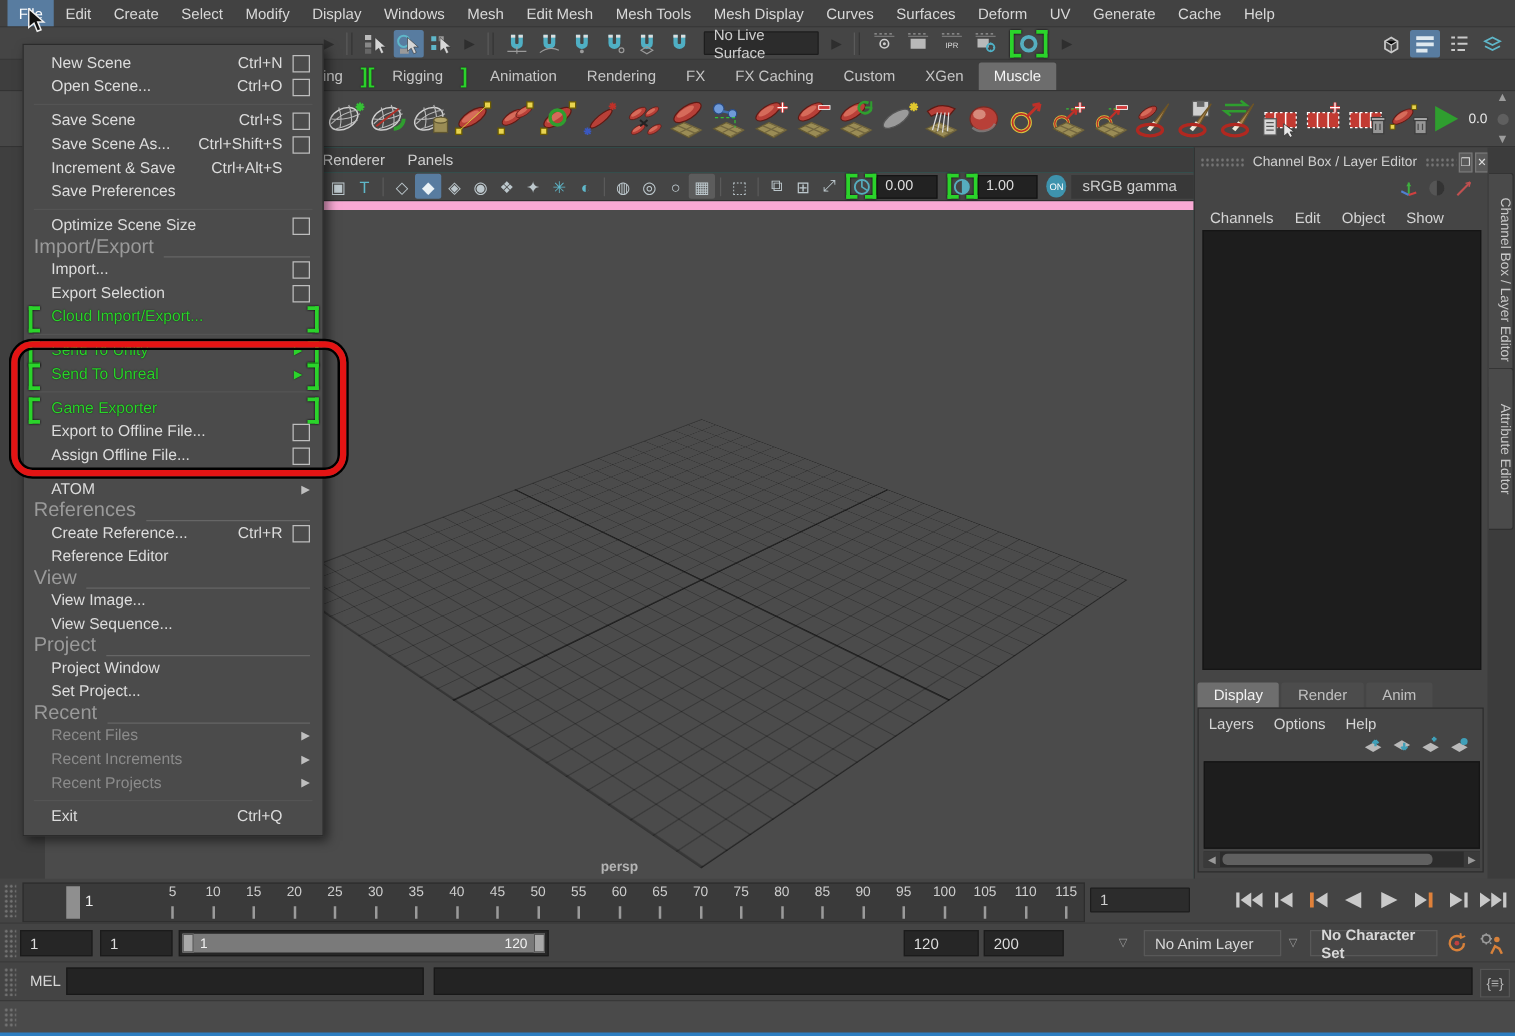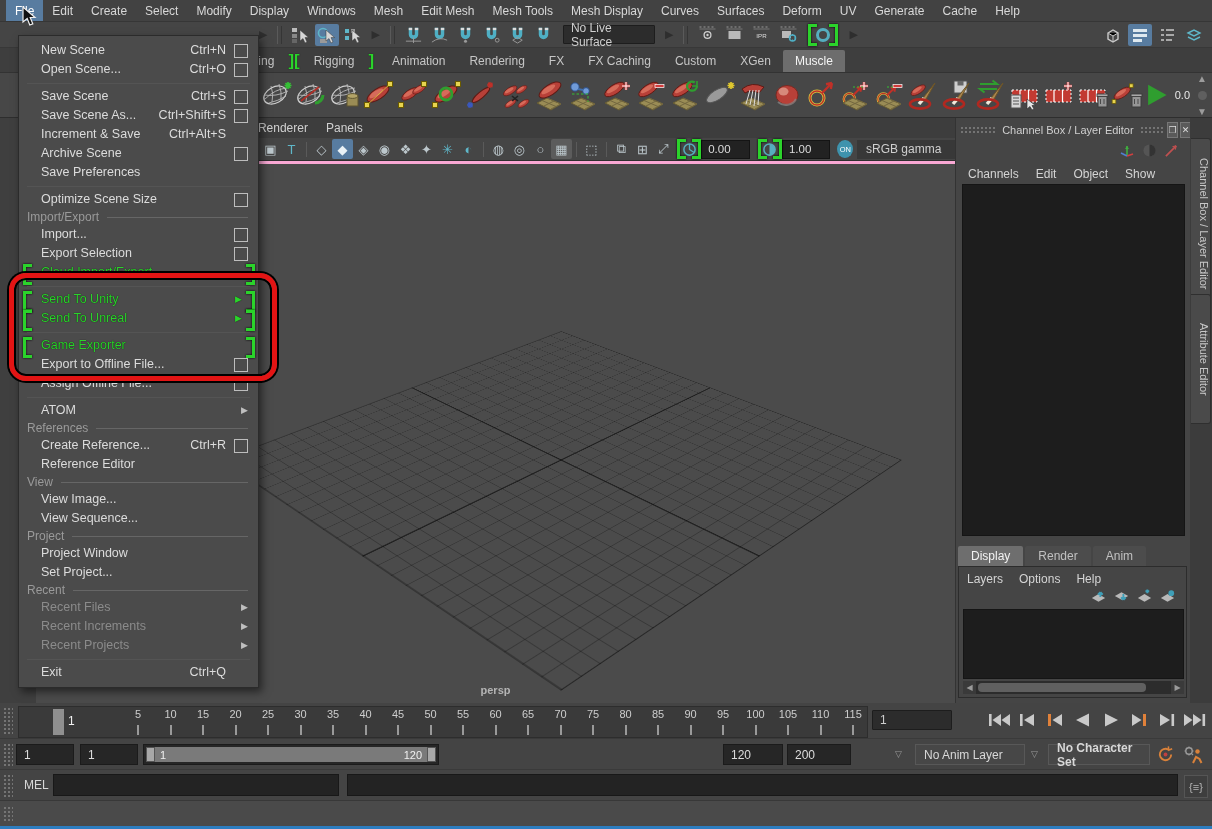--- a/index.html
+++ b/index.html
@@ -44,21 +44,21 @@
   .pm-item{color:#d0d0d0;}
   #panel-toolbar{left:0;top:20px;width:100%;height:23px;background:#454545;border-bottom:1px solid #2f2f2f;display:flex;align-items:center;padding-left:182px;box-sizing:border-box;}
   .vt-icon{width:21px;height:20px;display:inline-flex;align-items:center;justify-content:center;color:#bcc7cc;font-size:13px;border-radius:2px;}
   .vt-icon.teal{color:#5fb7c9;}
   .vt-icon.active-blue{background:#587ca0;color:#eaf2f6;}
   .vt-icon.subtle{background:#5c5c5c;}
   .vt-div{width:1px;height:15px;background:#5a5a5a;margin:0 4px;}
   .mini-field{background:#222;border:1px solid #141414;color:#dcdcdc;height:17px;display:inline-flex;align-items:center;padding:0 6px;margin:0 3px;font-size:11.5px;}
   .on-btn{width:18px;height:18px;border-radius:50%;background:#3e93ad;color:#fff;font-size:7.5px;display:inline-flex;align-items:center;justify-content:center;margin:0 4px;}
   .cs-field{background:#383838;color:#cfcfcf;height:19px;display:inline-flex;align-items:center;padding:0 9px;min-width:80px;}
-  #viewport{left:0;top:43px;width:919px;height:542px;background:#4b4b4b;overflow:hidden;border-top:3px solid #f9a8d4;}
+  #viewport{left:0;top:43px;width:919px;height:542px;background:#4b4b4b;overflow:hidden;border-top:7px solid #f9a8d4;}
   #grid-persp{position:absolute;left:524px;top:295px;width:480px;height:480px;margin:-240px 0 0 -240px;
     transform:perspective(1050px) rotateX(61deg) rotateZ(45deg);
     background:
       linear-gradient(0deg, transparent calc(50% - 1px), rgba(0,0,0,.45) calc(50% - 1px), rgba(0,0,0,.45) calc(50% + 1px), transparent calc(50% + 1px)),
       linear-gradient(90deg, transparent calc(50% - 1px), rgba(0,0,0,.45) calc(50% - 1px), rgba(0,0,0,.45) calc(50% + 1px), transparent calc(50% + 1px)),
       repeating-linear-gradient(0deg, rgba(0,0,0,.26) 0 1px, transparent 1px 20px),
       repeating-linear-gradient(90deg, rgba(0,0,0,.26) 0 1px, transparent 1px 20px);
     border:1px solid rgba(0,0,0,.3);}
   #persp-label{position:absolute;left:50%;bottom:10px;transform:translateX(-50%);color:#b4b4b4;font-size:11px;font-weight:bold;}
   
@@ -112,21 +112,21 @@
   #mel-label{position:absolute;left:24px;top:8px;color:#d8d8d8;}
   .mel-field{position:absolute;top:4px;height:22px;background:#232323;border:1px solid #181818;box-sizing:border-box;}
   #script-btn{position:absolute;left:1184px;top:5px;width:22px;height:21px;color:#b5b5b5;font-size:11px;display:flex;align-items:center;justify-content:center;border:1px solid #555;background:#3e3e3e;}
   #helprow{left:0;top:800px;width:1212px;height:26px;background:#4a4a4a;border-top:1px solid #383838;}
   #accent{left:0;top:826px;width:1212px;height:3px;background:#2d7dc0;}
   
   #filemenu{left:18px;top:35px;width:241px;background:#4b4b4b;border:1px solid #2b2b2b;box-shadow:3px 4px 8px rgba(0,0,0,.5);padding:5px 0;box-sizing:border-box;z-index:50;}
   .fm-item{position:relative;height:19px;line-height:19px;padding-left:22px;color:#dcdcdc;font-size:12.5px;white-space:nowrap;}
   .fm-item.disabled{color:#8b8b8b;}
   .fm-item.annotated{color:#2bd32b;text-shadow:0 0 1px #000;}
-  .fm-sec{position:relative;height:16px;line-height:16px;padding-left:8px;color:#9a9a9a;font-size:12px;display:flex;align-items:center;}
+  .fm-sec{position:relative;height:16px;line-height:16px;padding-left:8px;color:#9a9a9a;font-size:16px;display:flex;align-items:flex-end;}
   .fm-sec::after{content:"";flex:1;border-top:1px solid #666;margin:0 10px 0 8px;}
   .fm-sep{height:8px;position:relative;}
   .fm-sep::after{content:"";position:absolute;left:8px;right:8px;top:4px;border-top:1px solid #5c5c5c;opacity:.55;}
   .fm-sc{position:absolute;right:32px;color:#dcdcdc;}
   .fm-opt{position:absolute;right:10px;top:3px;width:12px;height:12px;border:1px solid #bdbdbd;}
   .fm-sub{position:absolute;right:10px;color:#bfbfbf;font-size:9px;}
   .fm-sub.green{color:#2bd32b;right:16px;}
   .gbr{position:absolute;top:1px;width:6px;height:15px;border:3px solid #2bd32b;filter:drop-shadow(0 0 1px #000);}
   .gbr.l{left:4px;border-right:none;}
   .gbr.r{right:3px;border-left:none;}
@@ -896,21 +896,20 @@
   </div>
   <div id="accent" class="abs"></div>
 
   <div id="filemenu" class="abs">
       <div class="fm-item"><span>New Scene</span><span class="fm-sc">Ctrl+N</span><span class="fm-opt"></span></div>
       <div class="fm-item"><span>Open Scene...</span><span class="fm-sc">Ctrl+O</span><span class="fm-opt"></span></div>
       <div class="fm-sep"></div>
       <div class="fm-item"><span>Save Scene</span><span class="fm-sc">Ctrl+S</span><span class="fm-opt"></span></div>
       <div class="fm-item"><span>Save Scene As...</span><span class="fm-sc">Ctrl+Shift+S</span><span class="fm-opt"></span></div>
       <div class="fm-item"><span>Increment &amp; Save</span><span class="fm-sc">Ctrl+Alt+S</span></div>
-      <div class="fm-item"><span>Archive Scene</span><span class="fm-opt"></span></div>
       <div class="fm-item"><span>Save Preferences</span></div>
       <div class="fm-sep"></div>
       <div class="fm-item"><span>Optimize Scene Size</span><span class="fm-opt"></span></div>
       <div class="fm-sec">
         <span>Import/Export</span>
       </div>
       <div class="fm-item"><span>Import...</span><span class="fm-opt"></span></div>
       <div class="fm-item"><span>Export Selection</span><span class="fm-opt"></span></div>
       <div class="fm-item annotated"><span>Cloud Import/Export...</span><span class="gbr l"></span><span class="gbr r"></span></div>
       <div class="fm-sep"></div>

